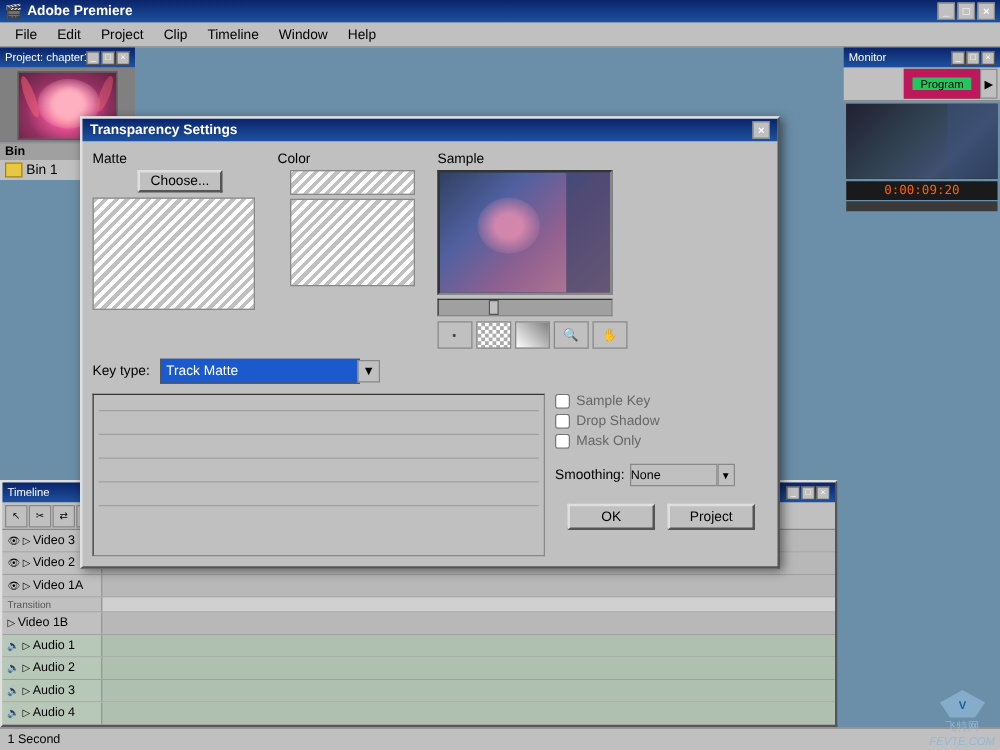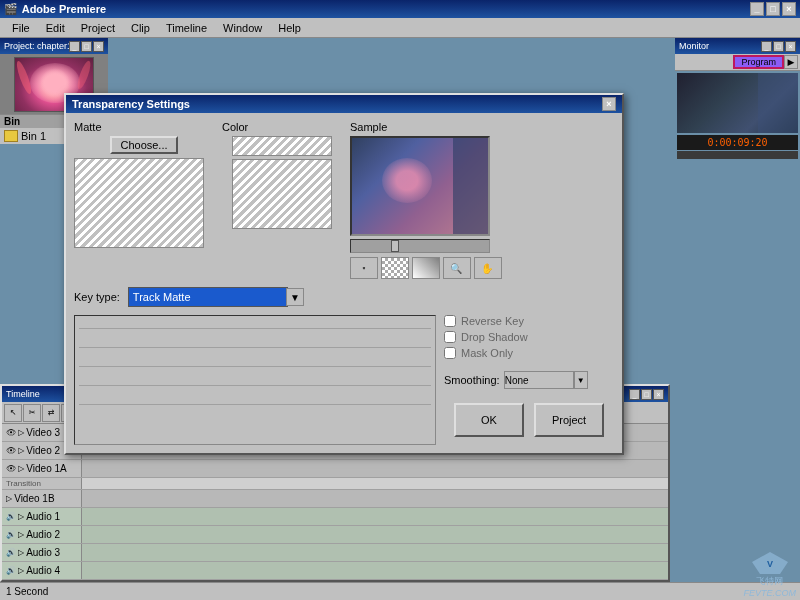--- a/index.html
+++ b/index.html
@@ -367,21 +367,21 @@
 
     
     .dialog-buttons {
       display: flex;
       justify-content: center;
       gap: 10px;
       margin-top: 10px;
     }
     .dlg-btn {
       width: 70px;
-      height: 34px;
+      height: 21px;
       background: #c0c0c0;
       border: 2px solid #dfdfdf;
       border-right-color: #555;
       border-bottom-color: #555;
       font-size: 11px;
       cursor: pointer;
       display: flex; align-items: center; justify-content: center;
     }
 
     
@@ -533,21 +533,21 @@
     <div class="panel-titlebar">
       <span style="font-size:9px;">Monitor</span>
       <div class="panel-titlebar-controls">
         <div class="panel-btn">_</div>
         <div class="panel-btn">□</div>
         <div class="panel-btn">×</div>
       </div>
     </div>
 
     <div style="background:#c0c0c0; padding:1px 2px; border-bottom:1px solid #888; display:flex; justify-content:flex-end;">
-      <div style="background:#8b5cf6; border:2px solid #be185d; padding:0 6px; font-size:9px; cursor:pointer;">Program</div>
+      <div style="background:#22c55e; border:7px solid #be185d; padding:0 6px; font-size:9px; cursor:pointer;">Program</div>
       <div style="background:#c0c0c0; border:1px solid #888; width:14px; display:flex; align-items:center; justify-content:center; font-size:9px; cursor:pointer;">▶</div>
     </div>
 
     <div class="monitor-inner" style="height:60px; background:#1a1a1a; margin:2px; position:relative; overflow:hidden;">
       <div style="position:absolute; inset:0; background: linear-gradient(135deg, #202030 0%, #304050 40%, #405070 70%, #203040 100%);"></div>
       <div style="position:absolute; right:0; top:0; bottom:0; width:40px; background:rgba(60,80,120,0.5);"></div>
     </div>
 
     <div style="background:#1a1a1a; color:#ff6000; font-family:monospace; font-size:10px; text-align:center; padding:2px; margin:1px 2px;">0:00:09:20</div>
 
@@ -726,21 +726,21 @@
             <div style="height:1px; background:#a0a0a0; margin:18px 0;"></div>
             <div style="height:1px; background:#a0a0a0; margin:18px 0;"></div>
             <div style="height:1px; background:#a0a0a0; margin:18px 0;"></div>
           </div>
         </div>
 
         <div class="options-area">
 
           <div class="checkbox-row">
             <input type="checkbox" class="checkbox-input" style="">
-            <span class="checkbox-label">Reverse Key</span>
+            <span class="checkbox-label">Sample Key</span>
           </div>
 
           <div class="checkbox-row">
             <input type="checkbox" class="checkbox-input" style="">
             <span class="checkbox-label">Drop Shadow</span>
           </div>
 
           <div class="checkbox-row">
             <input type="checkbox" class="checkbox-input" style="">
             <span class="checkbox-label">Mask Only</span>

